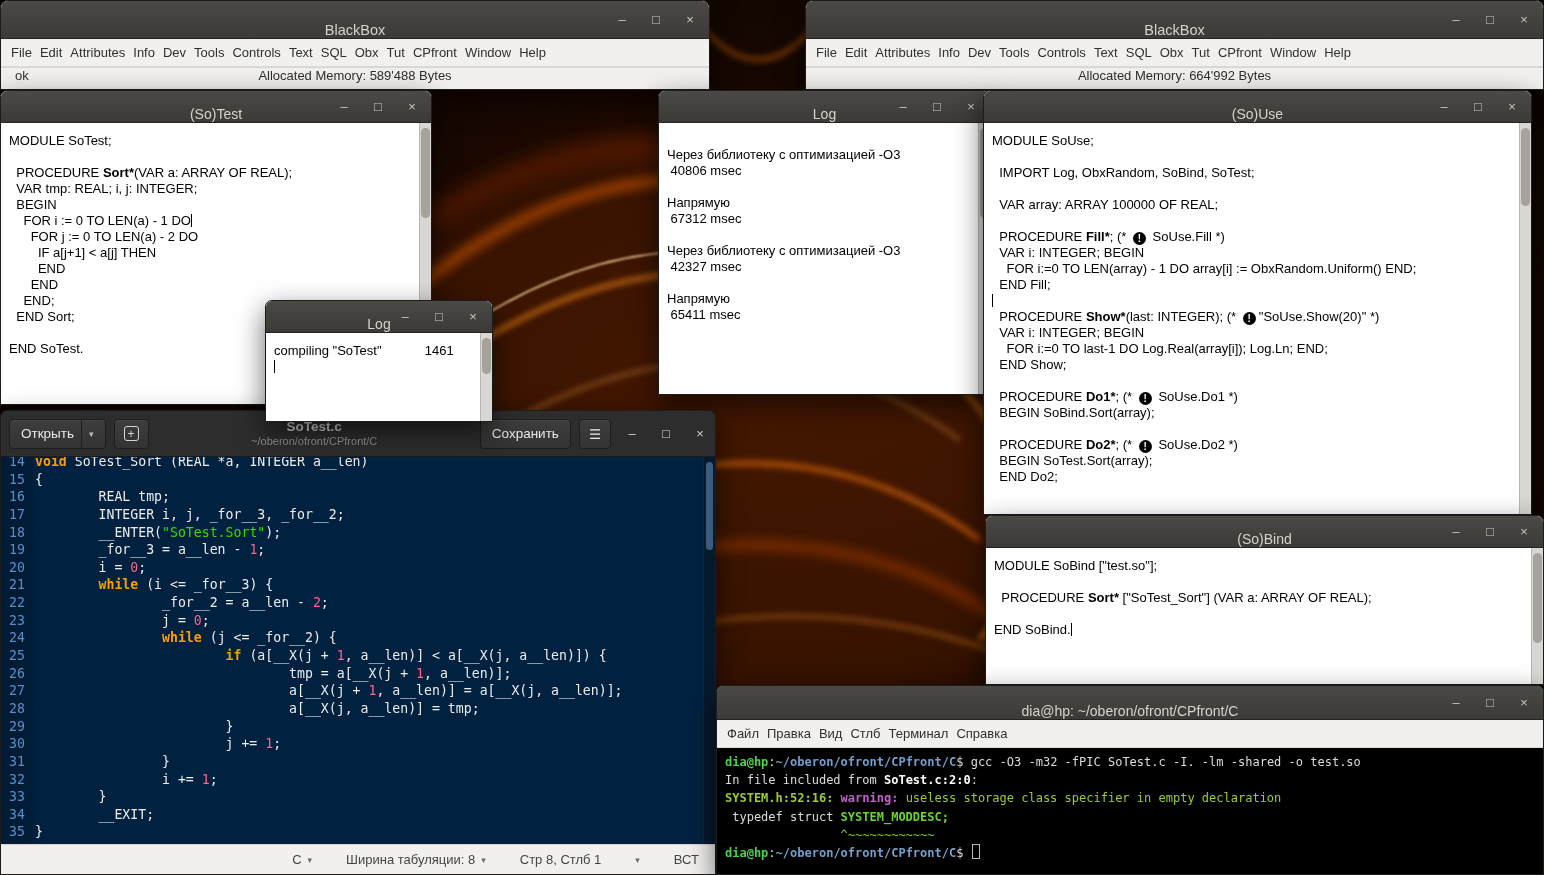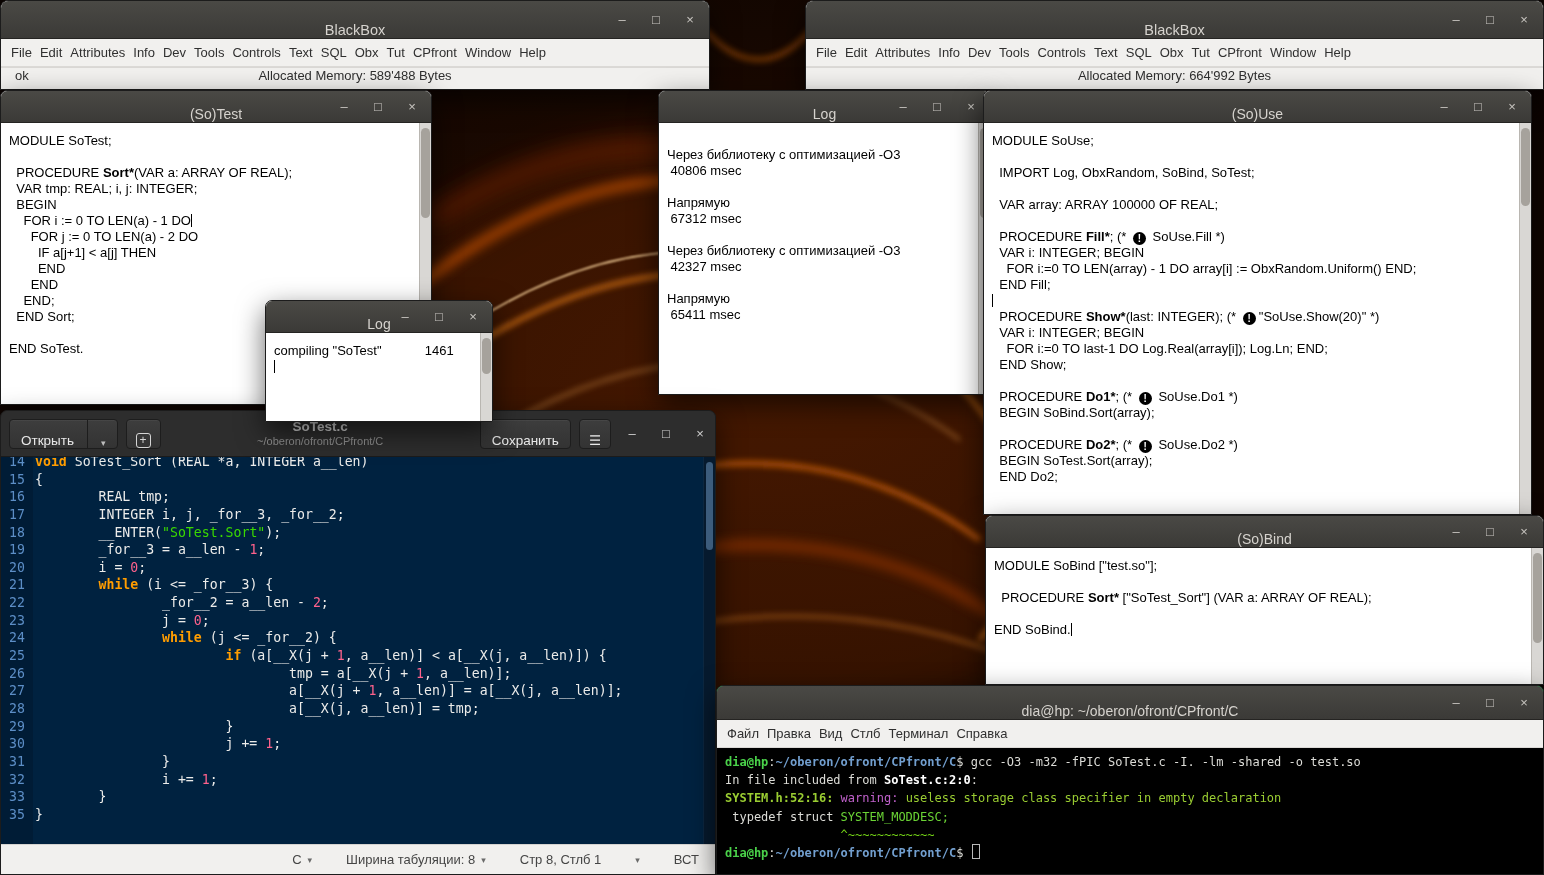--- a/index.html
+++ b/index.html
@@ -39,21 +39,21 @@
   #win-editor{left:0;top:410px;width:716px;height:465px;z-index:3;background:#2d2d2d}
   #win-minilog{left:265px;top:300px;width:228px;height:122px;z-index:4}
   #win-terminal{left:716px;top:685px;width:828px;height:190px;z-index:5;background:#22c55e}
 
   #win-log .doc{padding-top:24px}
   #win-souse .vscroll .thumb{height:78px}
   #win-minilog .vscroll .thumb{height:36px}
 
   
   .gd-header{position:absolute;left:0;top:0;right:0;height:46px;background:#2d2d2d;border-bottom:1px solid #1b1b1b;display:flex;align-items:center;gap:8px;padding:0 8px;border-radius:7px 7px 0 0}
-  .gd-btn{background:linear-gradient(#3d3d3d,#333333);border:1px solid #1d1d1d;border-radius:4px;color:#e8e8e8;font-size:13.5px;height:30px;display:flex;align-items:flex-end;padding:0 11px;gap:15px;box-shadow:inset 0 1px rgba(255,255,255,.05)}
+  .gd-btn{background:linear-gradient(#3d3d3d,#333333);border:1px solid #1d1d1d;border-radius:4px;color:#e8e8e8;font-size:13.5px;height:30px;display:flex;align-items:center;padding:0 11px;gap:9px;box-shadow:inset 0 1px rgba(255,255,255,.05)}
   .gd-btn-sep{width:1px;height:28px;background:#1d1d1d;margin:0 -2px}
   .gd-caret,.dd{font-size:9px;color:#bdbdbd}
   .gd-icon-btn{padding:0 9px}
   .newdoc-icon{width:15px;height:15px;border:1px solid #d5d5d5;border-radius:3px;display:flex;align-items:center;justify-content:center;font-size:12px;line-height:12px;color:#d5d5d5}
   .gd-titlebox{flex:1;text-align:center;line-height:1.2;overflow:hidden}
   .gd-title{color:#cfcfcf;font-weight:bold;font-size:13.5px}
   .gd-sub{color:#8e8e8e;font-size:11px}
   .gd-controls .ctrl{color:#cfcfcf}
   .code-area{position:absolute;left:0;right:0;top:46px;bottom:30px;background:var(--editor-bg,#002240);overflow:hidden;font-family:"DejaVu Sans Mono",monospace;font-size:13.2px}
   .gutter-bg{position:absolute;left:0;top:0;bottom:0;width:32px;background:#001c36}
@@ -71,23 +71,23 @@
 
   
   .term-titlebar{height:34px}
   .term-body{position:absolute;left:0;right:0;top:62px;bottom:0;background:#000;padding:5px 8px;font-family:"DejaVu Sans Mono",monospace;font-size:12px}
   .term-body .line{height:18.2px;line-height:18.2px}
   .tfg{color:#dcdcd7}
   .tbold{color:#ffffff;font-weight:bold}
   .tgreen{color:var(--tgreen,#4ad24a);font-weight:bold}
   .tblue{color:var(--tblue,#729fcf);font-weight:bold}
   .tlocus{color:var(--tlocus,#9acd32);font-weight:bold}
-  .twarn{color:var(--twarn,#c061cb);font-weight:normal}
+  .twarn{color:var(--twarn,#c061cb);font-weight:bold}
   .tmsg{color:var(--tmsg,#9acd32)}
-  .tid{color:var(--tid,#6bd435);font-weight:normal}
+  .tid{color:var(--tid,#6bd435);font-weight:bold}
   .tcaret{color:var(--tcaret,#73d216)}
   .cursorbox{display:inline-block;width:8px;height:15px;border:1px solid #b9b9b9;vertical-align:-2px;margin-left:1px}
 </style>
 </head>
 <body>
 
 <div id="desktop">
 
   <svg id="wallpaper" width="1544" height="875">
     <defs>
@@ -346,20 +346,21 @@
           <div class="line"><span class="ln">24</span><span>                </span><span class="kw">while</span><span> (j &lt;= _for__2) {</span></div>
           <div class="line"><span class="ln">25</span><span>                        </span><span class="kw">if</span><span> (a[__X(j + </span><span class="num">1</span><span>, a__len)] &lt; a[__X(j, a__len)]) {</span></div>
           <div class="line"><span class="ln">26</span><span>                                tmp = a[__X(j + </span><span class="num">1</span><span>, a__len)];</span></div>
           <div class="line"><span class="ln">27</span><span>                                a[__X(j + </span><span class="num">1</span><span>, a__len)] = a[__X(j, a__len)];</span></div>
           <div class="line"><span class="ln">28</span><span>                                a[__X(j, a__len)] = tmp;</span></div>
           <div class="line"><span class="ln">29</span><span>                        }</span></div>
           <div class="line"><span class="ln">30</span><span>                        j += </span><span class="num">1</span><span>;</span></div>
           <div class="line"><span class="ln">31</span><span>                }</span></div>
           <div class="line"><span class="ln">32</span><span>                i += </span><span class="num">1</span><span>;</span></div>
           <div class="line"><span class="ln">33</span><span>        }</span></div>
+          <div class="line"><span class="ln">34</span><span>        __EXIT;</span></div>
           <div class="line"><span class="ln">35</span><span>}</span></div>
         </div>
     </div>
     <div class="ed-scroll">
         <div class="thumb"></div>
       </div>
     <div class="gd-status">
       <span class="gd-status-item">
         <span>C</span>
         <span class="dd">▾</span>

